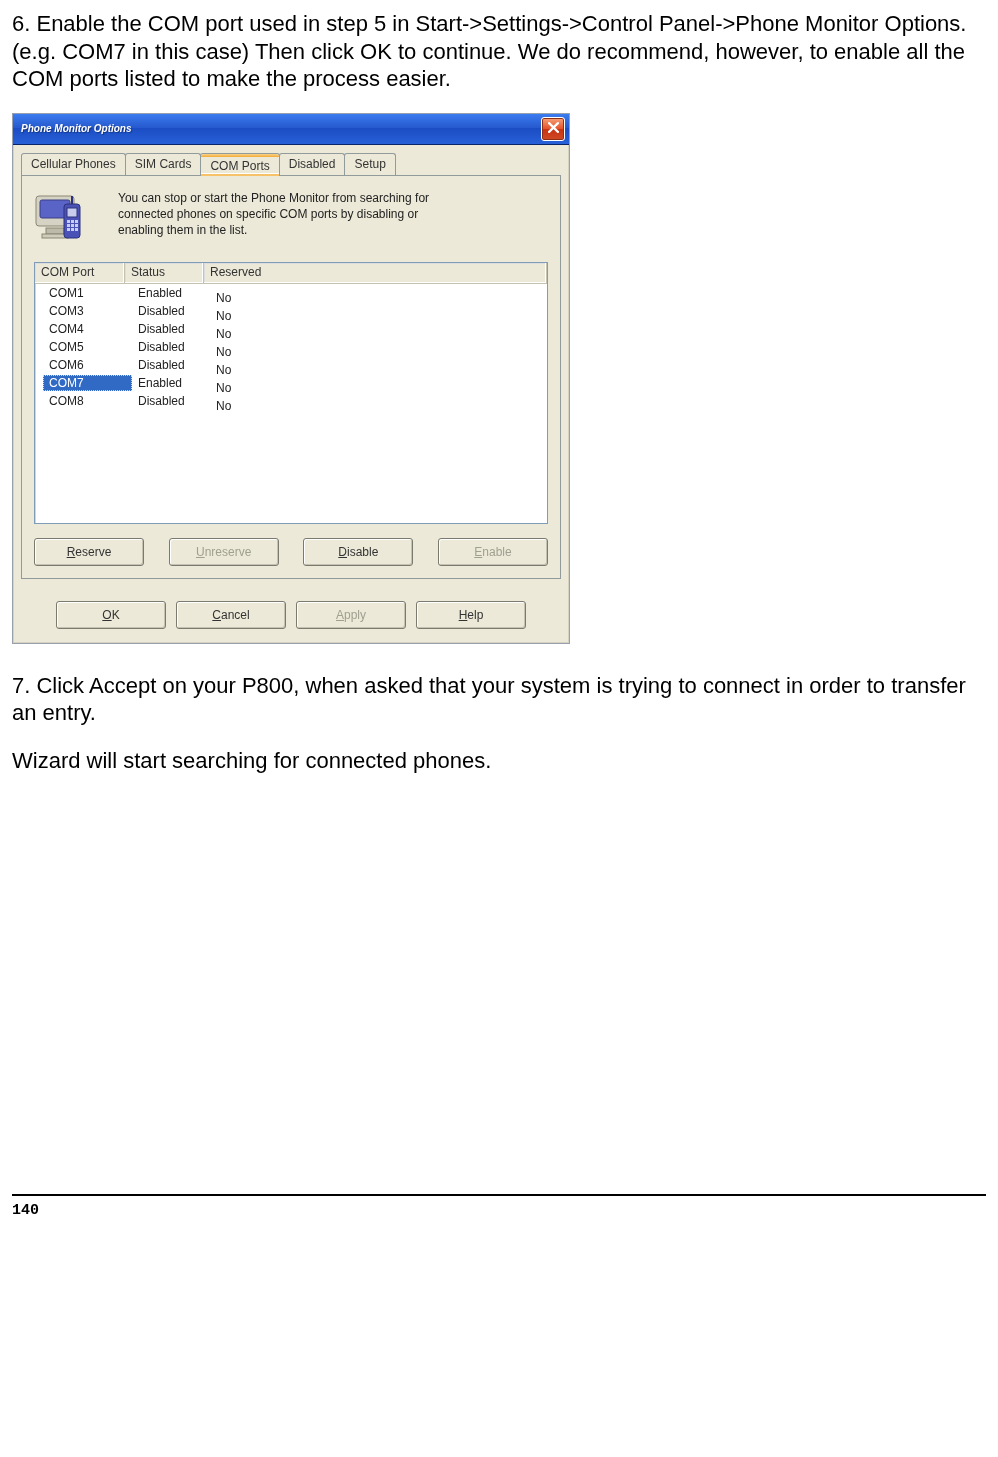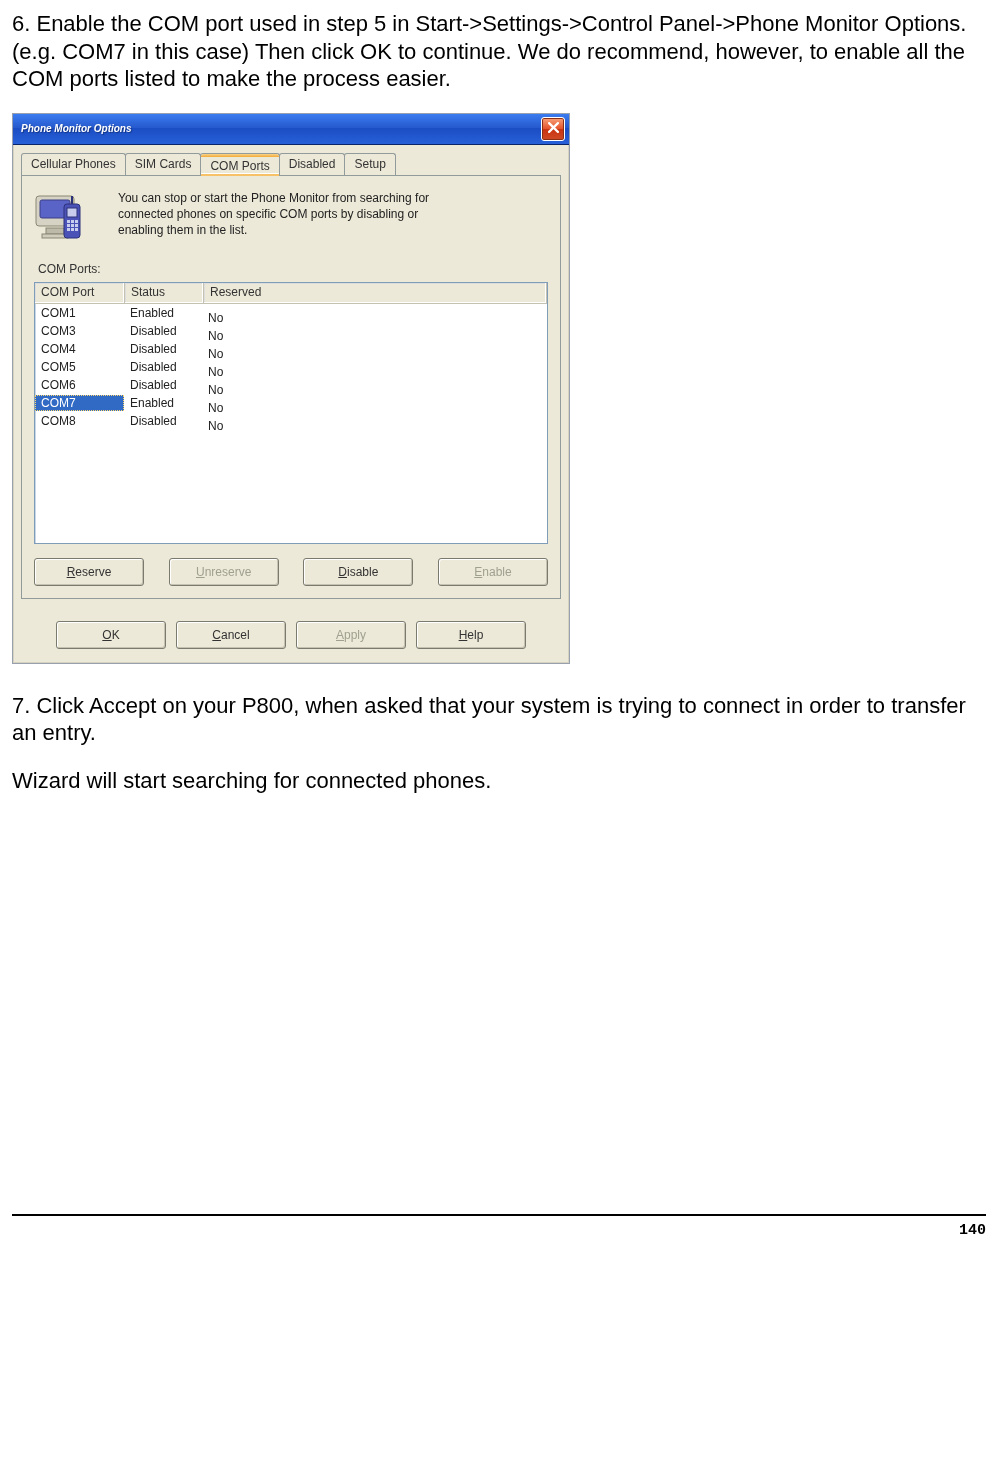--- a/index.html
+++ b/index.html
@@ -118,21 +118,21 @@
     color:#333;
   }
   .lv-header .col {
     border-right:1px solid #c5c2b2;
     padding:2px 6px;
     box-shadow: inset -1px -1px 0 #fff, inset 1px 1px 0 #ddd;
   }
   .col-port{width:77px;}
   .col-status{width:66px;}
   .col-reserved{flex:1;}
-  .lv-body{font-size:12px;color:#222;}
+  .lv-body{font-size:12px;color:#222;padding-left:8px;}
   .lv-row{display:flex;height:18px;align-items:center;}
   .lv-row .cell{padding:0 6px;}
   .cell-port{width:77px;}
   .cell-status{width:66px;}
   .cell-reserved{flex:1;margin-top:10px;}
   .lv-row.selected .cell-port{
     background:#316ac5;color:#fff;
     border:1px dotted #ffd76b;
     padding:0 5px;
   }
@@ -151,21 +151,21 @@
   .bottom-btns{
     display:flex;gap:10px;justify-content:center;
     padding:14px 8px 14px 8px;
   }
   .underline-char{text-decoration:underline;}
 
   .footer-rule{
     border:none;border-top:2px solid #000;margin:60px 0 6px 0;
   }
   .page-num{
-    text-align:right;font-family:"Courier New",monospace;font-weight:bold;font-size:15px;
+    text-align:left;font-family:"Courier New",monospace;font-weight:bold;font-size:15px;
   }
 </style>
 </head>
 <body>
 
 <p class="para">6. Enable the COM port used in step 5 in Start-&gt;Settings-&gt;Control Panel-&gt;Phone Monitor Options. (e.g. COM7 in this case) Then click OK to continue. We do recommend, however, to enable all the COM ports listed to make the process easier.</p>
 
 <div class="dialog">
   <div class="titlebar">
     <span class="titlebar-title">Phone Monitor Options</span>
@@ -204,21 +204,20 @@
             <rect x="41" y="34" width="3" height="3" fill="#c8cdee"></rect>
           <rect x="33" y="38" width="3" height="3" fill="#c8cdee"></rect>
             <rect x="37" y="38" width="3" height="3" fill="#c8cdee"></rect>
             <rect x="41" y="38" width="3" height="3" fill="#c8cdee"></rect>
           <line x1="38" y1="14" x2="38" y2="6" stroke="#2c327a" stroke-width="2"></line>
         </svg>
       </div>
       <div class="intro-text">You can stop or start the Phone Monitor from searching for connected phones on specific COM ports by disabling or enabling them in the list.</div>
     </div>
 
-    <div class="section-label">COM Ports:</div>
 
     <div class="listview">
       <div class="lv-header">
         <div class="col col-port">COM Port</div>
         <div class="col col-status">Status</div>
         <div class="col col-reserved">Reserved</div>
       </div>
       <div class="lv-body" id="lv-body">
           <div class="lv-row">
             <div class="cell cell-port">COM1</div>

